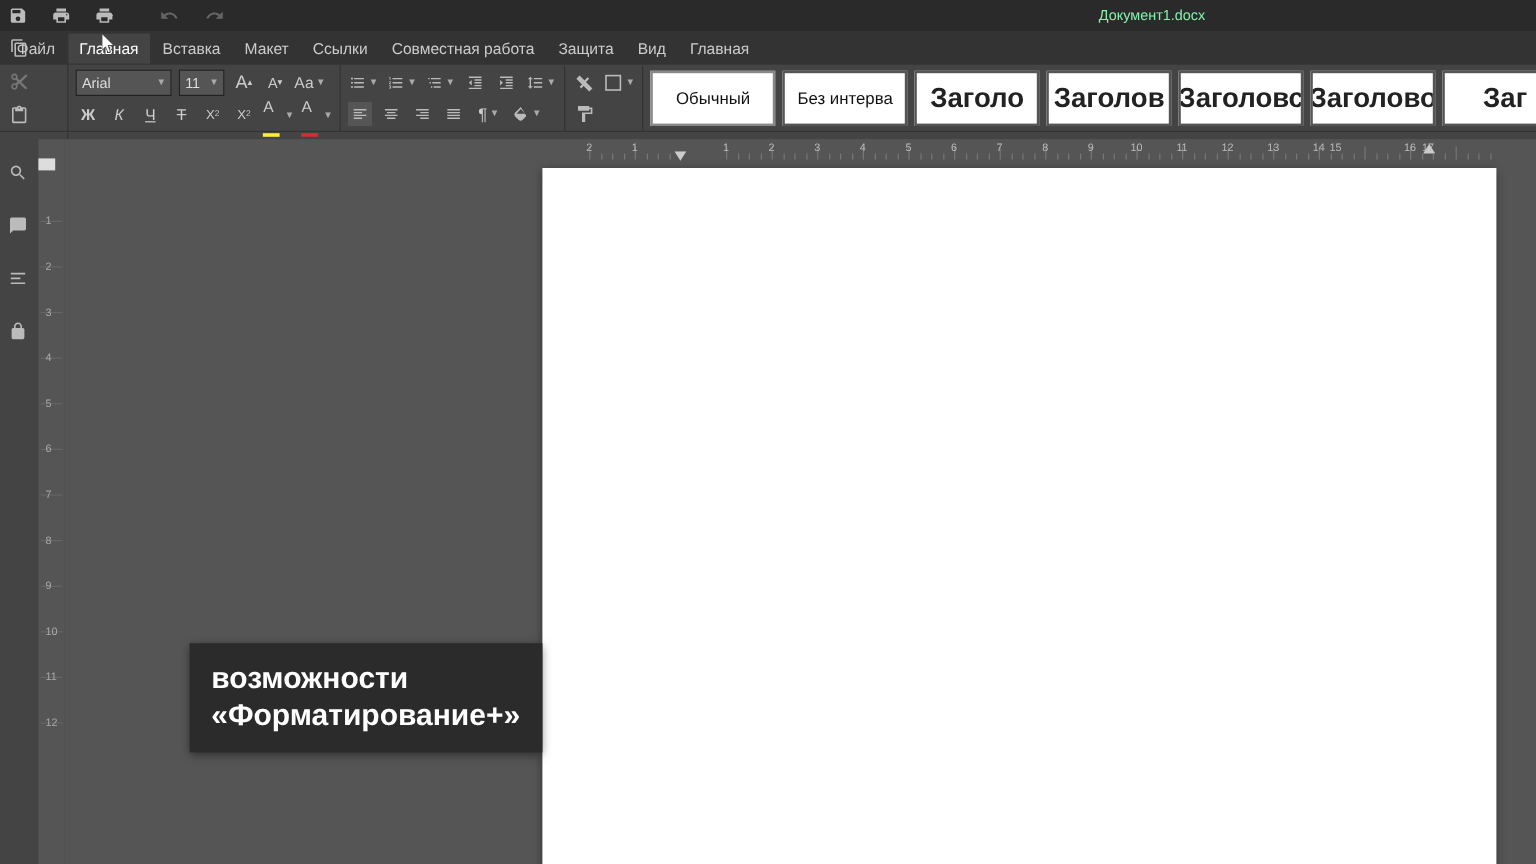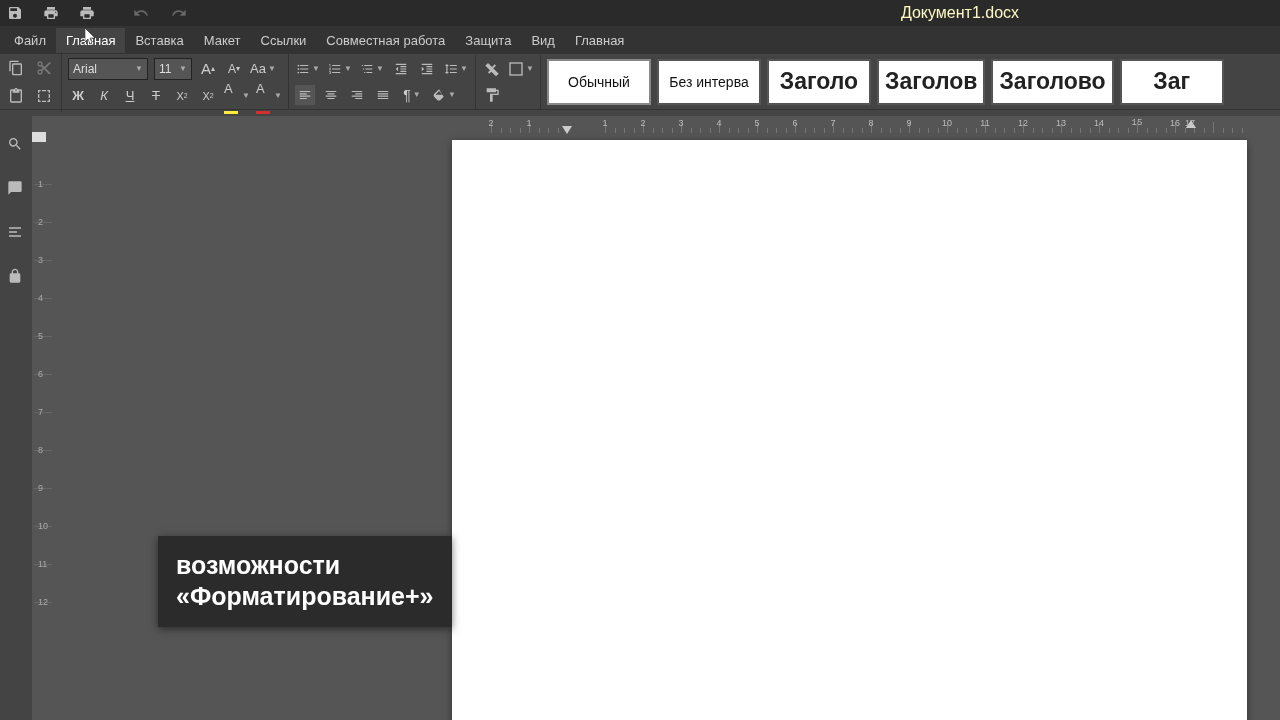--- a/index.html
+++ b/index.html
@@ -1,20 +1,20 @@
 <!DOCTYPE html>
 <html><head>
 <meta charset="utf-8">
 <style>
 *{margin:0;padding:0;box-sizing:border-box;font-family:Arial,sans-serif;user-select:none}
 body{background:#444;color:#ccc;width:1280px;height:720px;overflow:hidden;position:relative}
 .titlebar{height:26px;background:#2a2a2a;display:flex;align-items:center;padding:0 6px;gap:18px}
 .titlebar .tb-left{display:flex;gap:18px;align-items:center}
 .titlebar .tb-icon{width:18px;height:18px;display:flex;align-items:center;justify-content:center;cursor:pointer}
-.titlebar .tb-title{position:absolute;left:50%;transform:translateX(-50%);font-size:16px;color:#fef9c3;margin-left:320px}
+.titlebar .tb-title{position:absolute;left:50%;transform:translateX(-50%);font-size:12px;color:#86efac;margin-left:320px}
 .titlebar .undo-redo{display:flex;gap:20px;margin-left:18px}
 svg{fill:#bbb}
 .menubar{height:28px;background:#333;display:flex;align-items:center;padding:0 4px}
 .menubar .tab{padding:5px 10px;font-size:13px;color:#ccc;cursor:pointer}
 .menubar .tab.active{background:#444;color:#fff}
 .toolbar{height:56px;background:#444;border-bottom:1px solid #333;display:flex;align-items:center}
 .toolbar-left{width:62px;border-right:1px solid #333;display:flex;flex-wrap:wrap;padding:4px;gap:4px;align-content:flex-start}
 .toolbar-left .tbtn{width:24px;height:24px;display:flex;align-items:center;justify-content:center;cursor:pointer}
 .toolbar-mid{display:flex;flex-direction:column;padding:4px 6px;gap:6px;border-right:1px solid #333}
 .row{display:flex;align-items:center;gap:6px}
@@ -259,20 +259,21 @@
           </svg>
         </div>
     </div>
   </div>
 
   <div class="styles-strip" id="styles">
       <div class="style-chip active">Обычный</div>
       <div class="style-chip">Без интерва</div>
       <div class="style-chip big">Заголо</div>
       <div class="style-chip big">Заголов</div>
+      <div class="style-chip big">Заголовс</div>
       <div class="style-chip big">Заголово</div>
       <div class="style-chip big">Заг</div>
     </div>
 </div>
 
 <div class="workspace">
   <div class="left-sidebar">
     <div class="ls-icon"><svg width="16" height="16" viewBox="0 0 24 24">
           <path d="M15.5 14h-.79l-.28-.27A6.471 6.471 0 0016 9.5 6.5 6.5 0 109.5 16c1.61 0 3.09-.59 4.23-1.57l.27.28v.79l5 4.99L20.49 19l-4.99-5zm-6 0C7.01 14 5 11.99 5 9.5S7.01 5 9.5 5 14 7.01 14 9.5 11.99 14 9.5 14z"></path>
         </svg></div>
@@ -395,21 +396,21 @@
         <div class="num" style="left: 607px;">13</div>
         <div class="tick" style="left: 616.5px;"></div>
         <div class="tick" style="left: 626px;"></div>
         <div class="tick" style="left: 635.5px;"></div>
         <div class="tick maj" style="left: 645px;"></div>
         <div class="num" style="left: 645px;">14</div>
         <div class="tick" style="left: 654.5px;"></div>
         <div class="tick" style="left: 664px;"></div>
         <div class="tick" style="left: 673.5px;"></div>
         <div class="tick maj" style="left: 683px;"></div>
-        <div class="num" style="left: 683px; font-family: Liberation Mono, monospace;">15</div>
+        <div class="num" style="left: 659px;">15</div>
         <div class="tick" style="left: 692.5px;"></div>
         <div class="tick" style="left: 702px;"></div>
         <div class="tick" style="left: 711.5px;"></div>
         <div class="tick maj" style="left: 721px;"></div>
         <div class="num" style="left: 721px;">16</div>
         <div class="tick" style="left: 730.5px;"></div>
         <div class="tick" style="left: 740px;"></div>
         <div class="tick" style="left: 749.5px;"></div>
         <div class="tick maj" style="left: 759px;"></div>
         <div class="num" style="left: 736px;">17</div>

